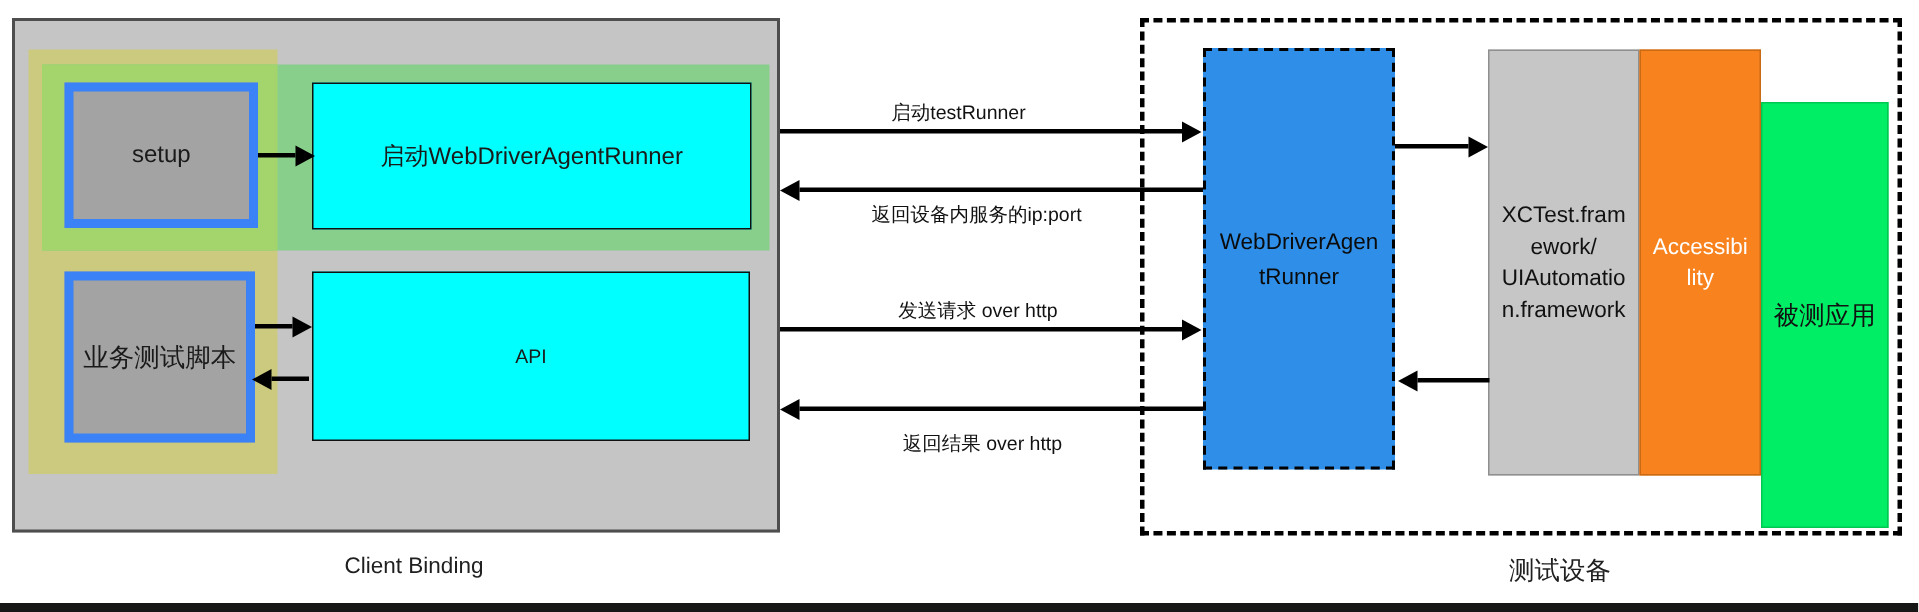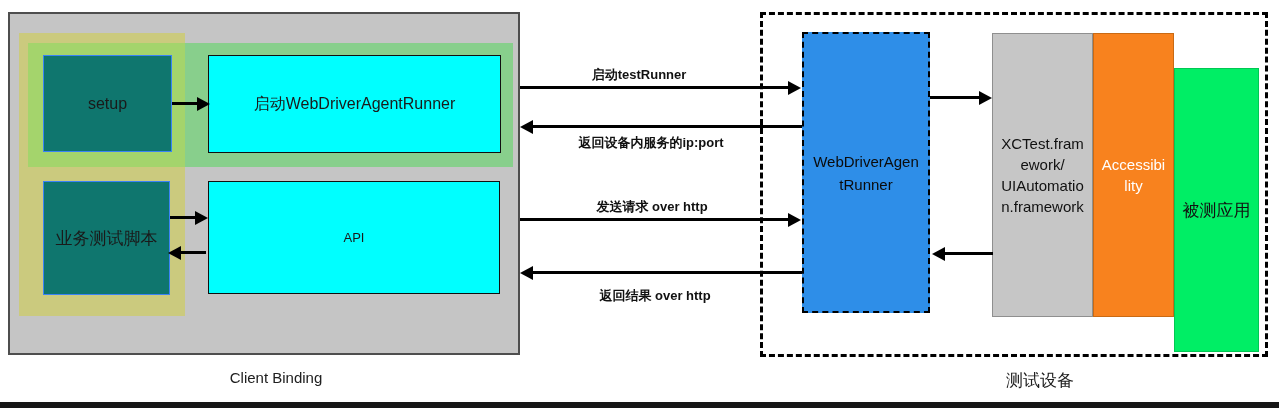--- a/index.html
+++ b/index.html
@@ -7,41 +7,41 @@
     position:relative;width:1279px;height:408px;background:#ffffff;
     font-family:"Liberation Sans",sans-serif;overflow:hidden;
   }
   .abs{position:absolute;box-sizing:border-box;}
   .flexc{display:flex;align-items:center;justify-content:center;text-align:center;}
   
   .client-box{left:8px;top:12px;width:512px;height:343px;background:#c5c5c5;border:2px solid #4e4e4e;}
   .band-yellow{left:19px;top:33px;width:166px;height:283px;background:#cbca7e;}
   .band-green{left:28px;top:43px;width:485px;height:124px;background:#88cf8c;}
   .band-overlap{left:28px;top:43px;width:157px;height:124px;background:#a4d46c;}
-  .box-yellow{background:#0f766e;border:1px solid #3b82f6;color:#1a1a1a;}
+  .box-yellow{background:#a3a3a3;border:6px solid #3b82f6;color:#1a1a1a;}
   .box-cyan{background:#00ffff;border:1px solid #101010;color:#1a1a1a;}
   .setup-box{left:43px;top:55px;width:129px;height:97px;font-size:16px;}
   .launch-box{left:208px;top:55px;width:293px;height:98px;font-size:16px;}
   .script-box{left:43px;top:181px;width:127px;height:114px;font-size:17px;}
   .api-box{left:208px;top:181px;width:292px;height:113px;font-size:13px;text-align:right;}
   
   .device-box{left:760px;top:12px;width:508px;height:345px;border:3px dashed #000;background:transparent;}
   .wda-box{left:802px;top:32px;width:128px;height:281px;background:#2e8ee8;border:2px dashed #000;
            color:#0b0b0b;font-size:15px;line-height:23px;white-space:pre-line;}
   .xctest-box{left:992px;top:33px;width:101px;height:284px;background:#c6c6c6;border:1px solid #8f8f8f;
            color:#111;font-size:15px;line-height:21px;white-space:pre-line;justify-content:center;}
   .accessibility-box{left:1093px;top:33px;width:81px;height:284px;background:#f8821e;border:1px solid #c96a14;
            color:#ffffff;font-size:15px;line-height:21px;white-space:pre-line;}
   .aut-box{left:1174px;top:33px;width:85px;height:284px;background:#00ee65;border:1px solid #00c853;
            color:#111;font-size:17px;margin-top:35px;}
   
   .caption{color:#202020;font-size:15px;text-align:center;width:200px;}
   .client-caption{left:176px;top:369px;}
   .device-caption{left:940px;top:369px;font-size:17px;}
-  .msg{color:#111;font-size:13px;text-align:center;width:300px;font-weight:bold;}
+  .msg{color:#111;font-size:13px;text-align:center;width:300px;}
   .msg-launch{left:489px;top:66px;}
   .msg-return-ip{left:501px;top:134px;}
   .msg-send{left:502px;top:198px;}
   .msg-result{left:505px;top:287px;}
   
   .arrow{position:absolute;height:3px;background:#000;}
   .arrow.right::after{content:"";position:absolute;right:-13px;top:-5.5px;width:0;height:0;
     border-top:7px solid transparent;border-bottom:7px solid transparent;border-left:13px solid #000;}
   .arrow.left::before{content:"";position:absolute;left:-13px;top:-5.5px;width:0;height:0;
     border-top:7px solid transparent;border-bottom:7px solid transparent;border-right:13px solid #000;}

